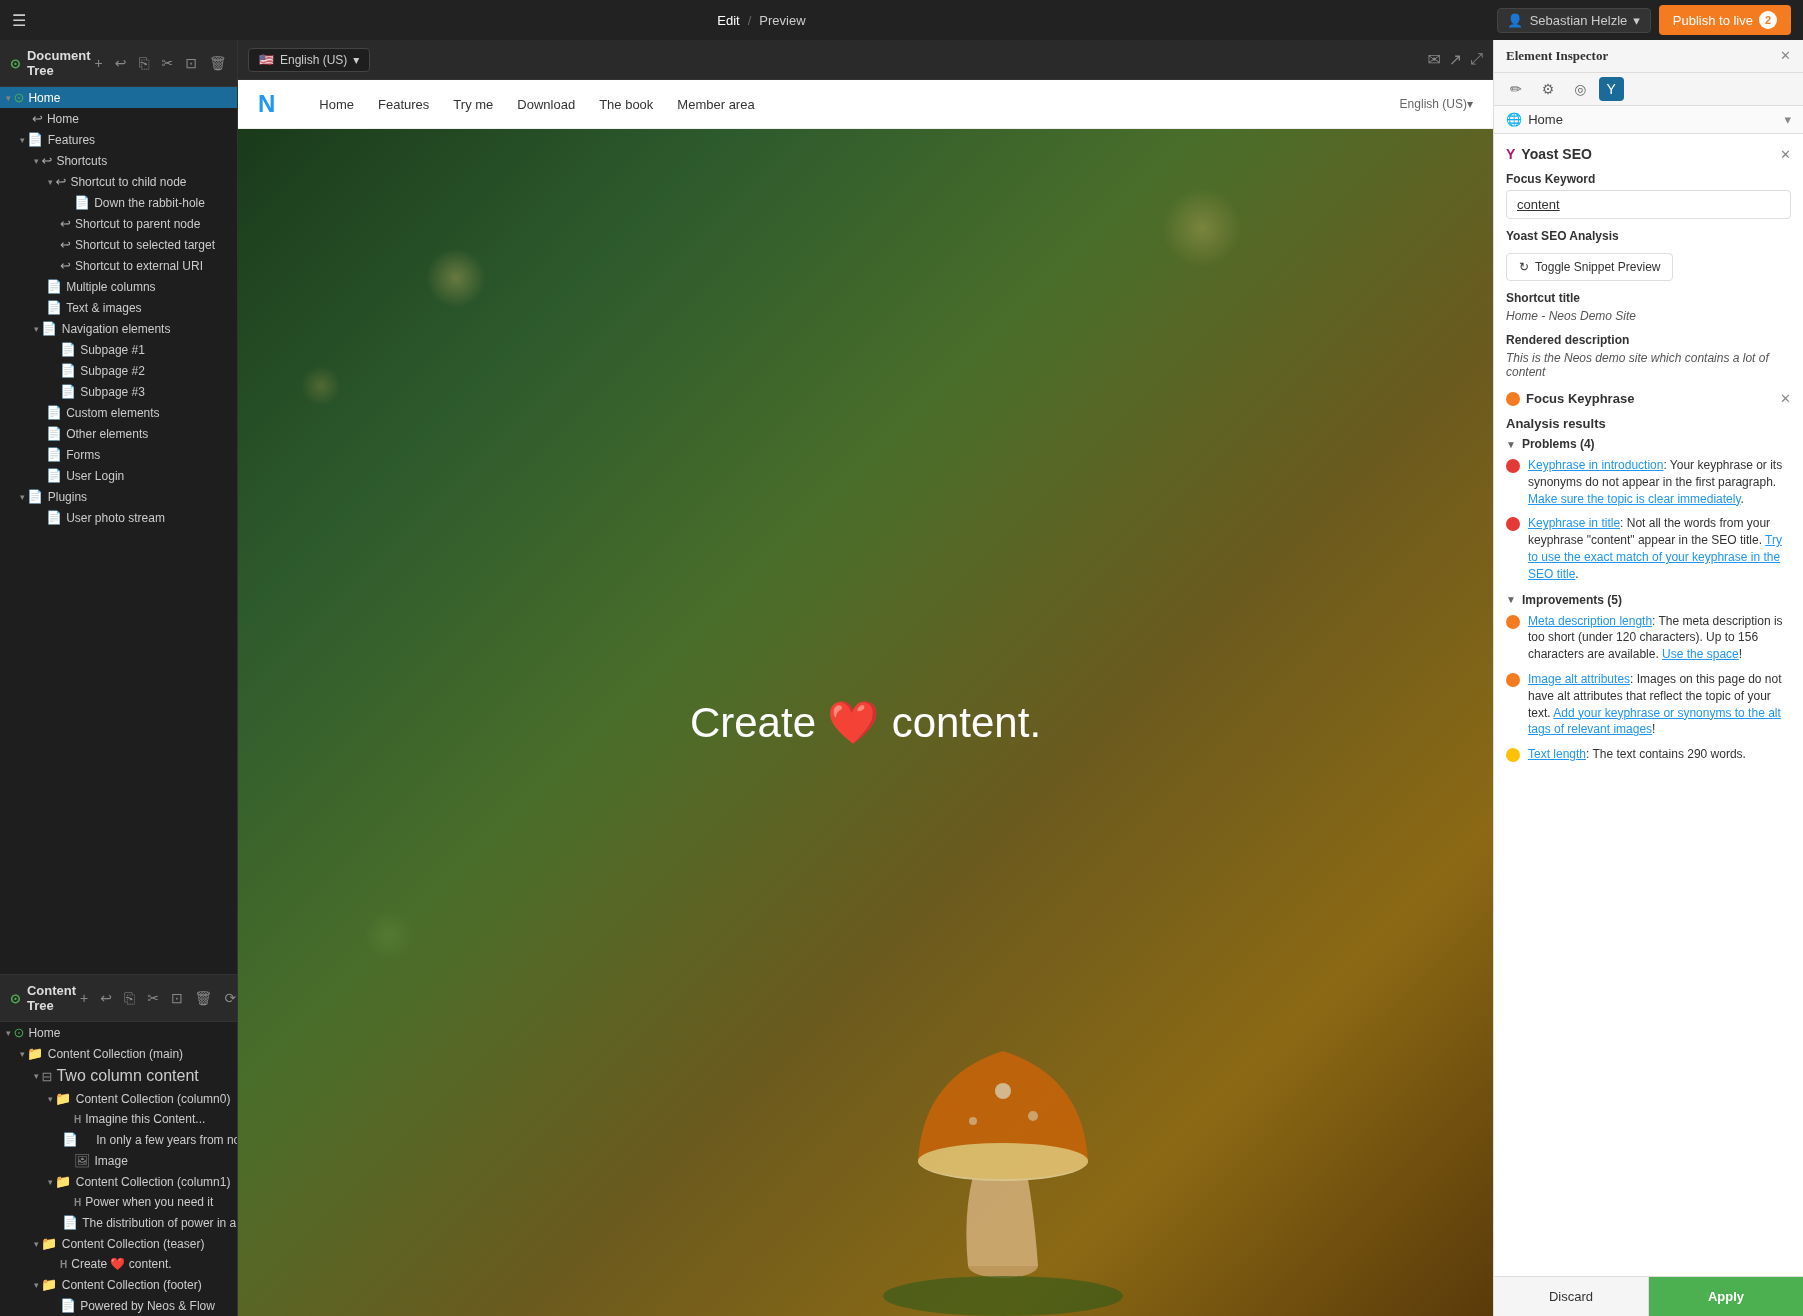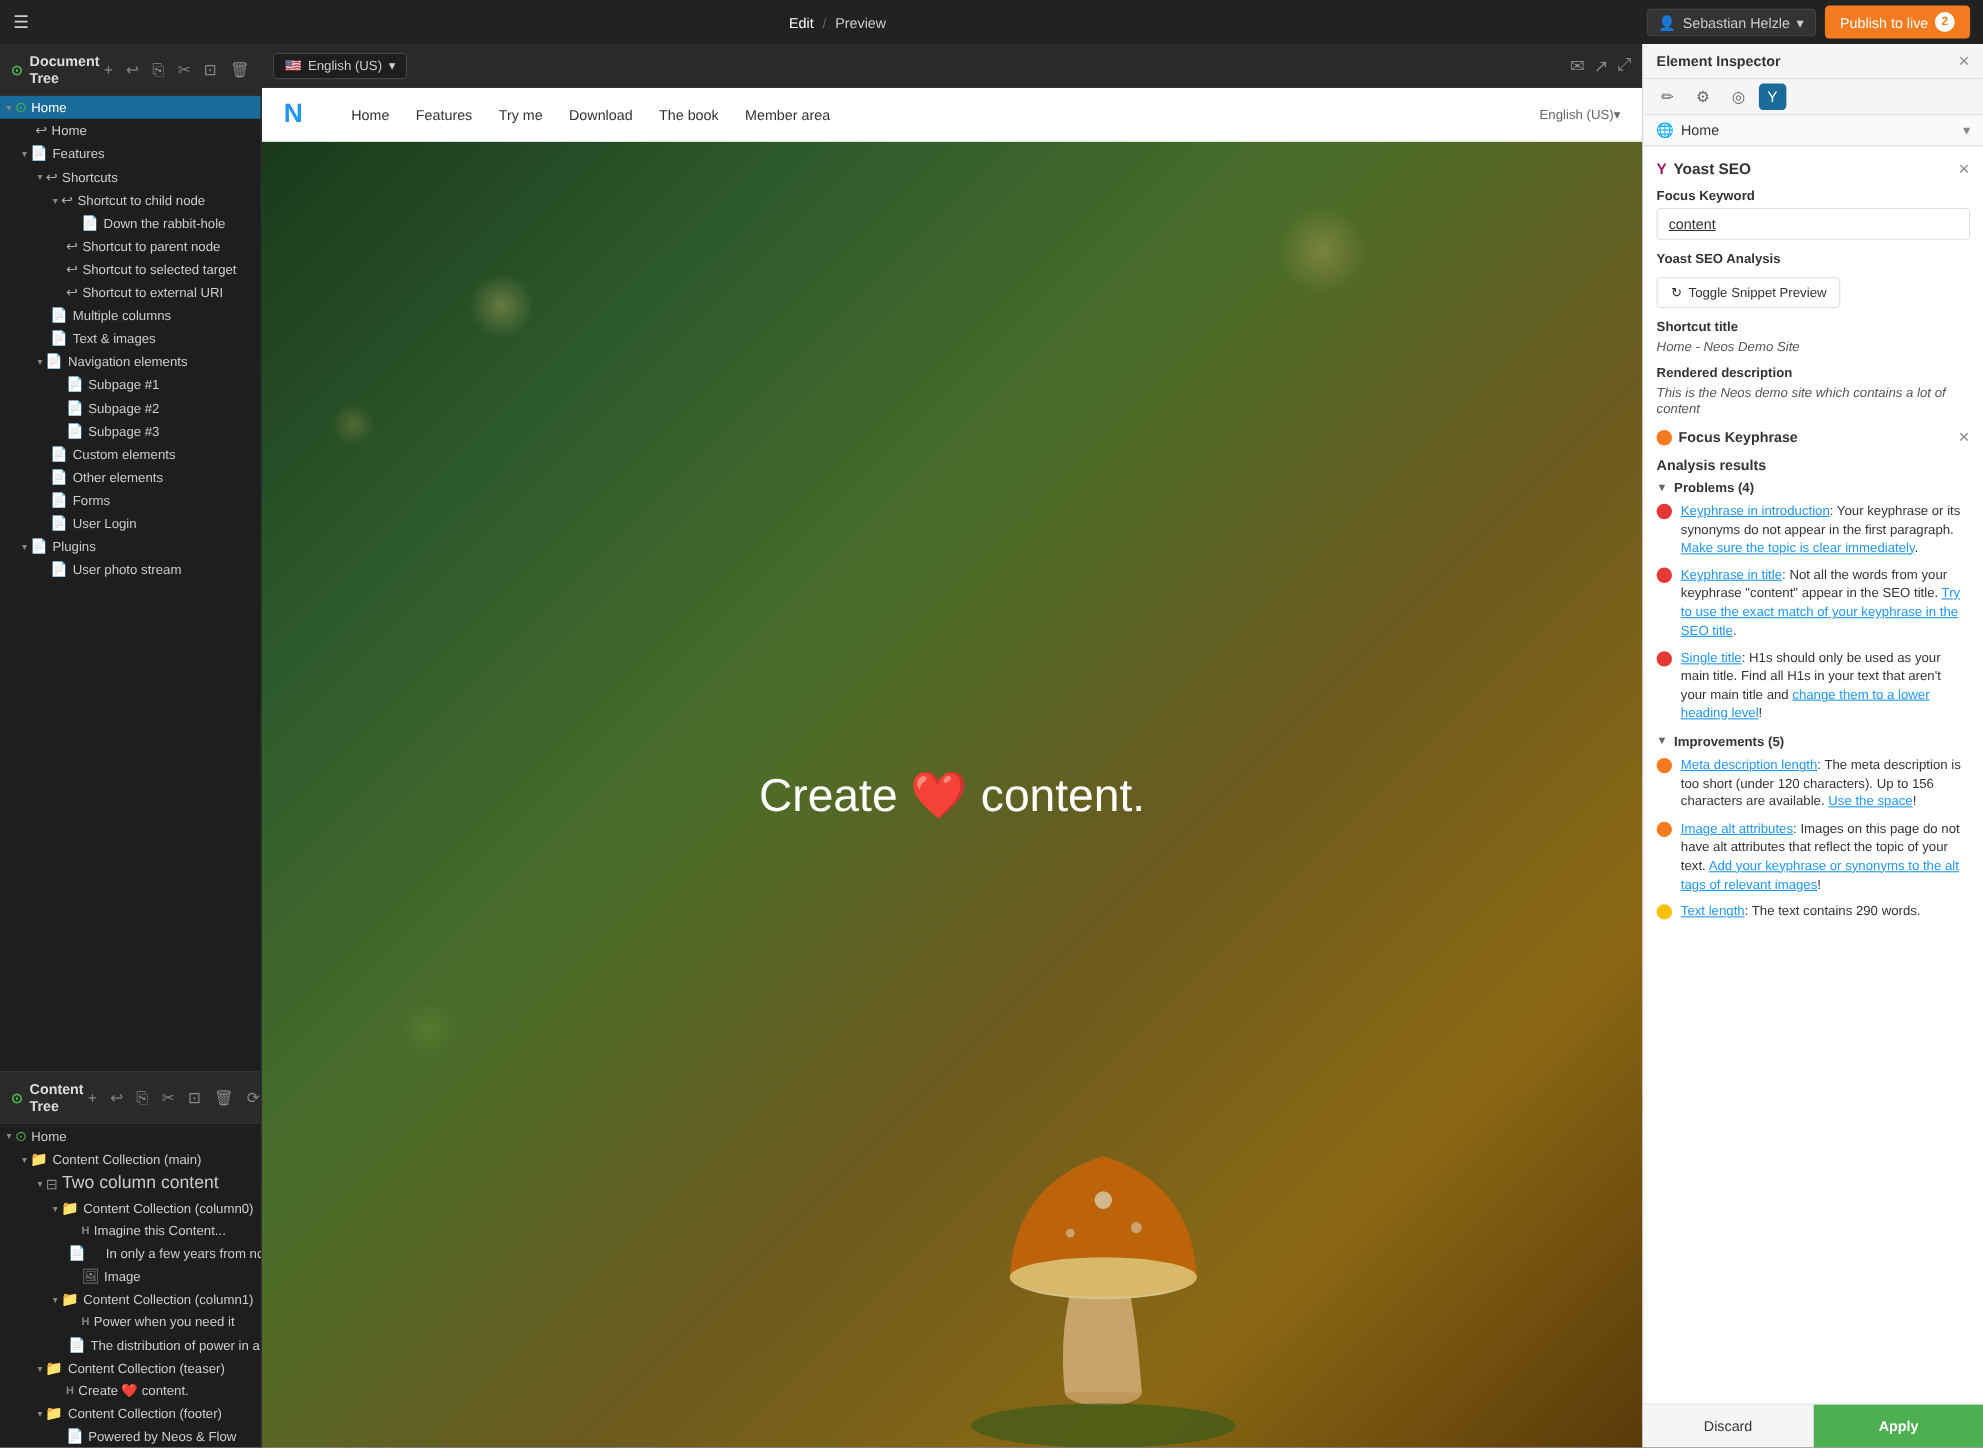--- a/index.html
+++ b/index.html
@@ -49,21 +49,21 @@
     .site-logo { font-size: 24px; font-weight: bold; color: #2196F3; margin-right: 20px; }
     .site-nav a { color: #333; text-decoration: none; font-size: 13px; }
     .site-nav .lang-right { margin-left: auto; font-size: 12px; color: #666; }
 
     
     .hero-section { flex: 1; background: linear-gradient(135deg, #1a3a1a 0%, #2d5a2d 20%, #4a6e2a 40%, #6b5a1e 60%, #8b6914 80%, #5a3a0a 100%); display: flex; align-items: center; justify-content: center; position: relative; overflow: hidden; }
     .hero-text { font-size: 42px; font-weight: 300; color: #fff; text-align: center; z-index: 2; }
 
     
     #right-panel { width: 310px; background: #fff; border-left: 1px solid #ddd; display: flex; flex-direction: column; flex-shrink: 0; overflow: hidden; }
-    .inspector-header { display: flex; align-items: flex-end; justify-content: space-between; padding: 8px 12px; background: #f5f5f5; border-bottom: 1px solid #ddd; }
+    .inspector-header { display: flex; align-items: flex-end; justify-content: space-between; padding: 8px 12px; background: #f5f5f5; border-bottom: 1px solid #ddd; font-family: Liberation Serif, serif; }
     .inspector-title { font-size: 13px; font-weight: 600; color: #333; }
     .inspector-tabs { display: flex; padding: 4px 8px; background: #f5f5f5; border-bottom: 1px solid #ddd; gap: 4px; }
     .inspector-tab { padding: 4px 8px; cursor: pointer; border-radius: 4px; font-size: 14px; color: #666; }
     .inspector-tab.active { background: #2196F3; color: #fff; }
 
     
     .node-selector { display: flex; align-items: center; justify-content: space-between; padding: 6px 12px; border-bottom: 1px solid #ddd; background: #fafafa; }
     .node-selector .globe { color: #4CAF50; margin-right: 6px; }
     .node-selector-arrow { color: #888; }
 
@@ -496,24 +496,20 @@
         <span class="dot red-dot"></span>
         <span><a>Keyphrase in introduction</a>: Your keyphrase or its synonyms do not appear in the first paragraph. <a>Make sure the topic is clear immediately</a>.</span>
       </div>
 
 
       <div class="analysis-item">
         <span class="dot red-dot"></span>
         <span><a>Keyphrase in title</a>: Not all the words from your keyphrase "content" appear in the SEO title. <a>Try to use the exact match of your keyphrase in the SEO title</a>.</span>
       </div>
 
-      <div class="analysis-item">
-        <span class="dot red-dot"></span>
-        <span><a>Single title</a>: H1s should only be used as your main title. Find all H1s in your text that aren't your main title and <a>change them to a lower heading level</a>!</span>
-      </div>
 
       
       <div class="improvements-header">
         <span class="chevron-down">▼</span>
         <span>Improvements (5)</span>
       </div>
 
       <div class="analysis-item">
         <span class="dot orange-dot"></span>
         <span><a>Meta description length</a>: The meta description is too short (under 120 characters). Up to 156 characters are available. <a>Use the space</a>!</span>

